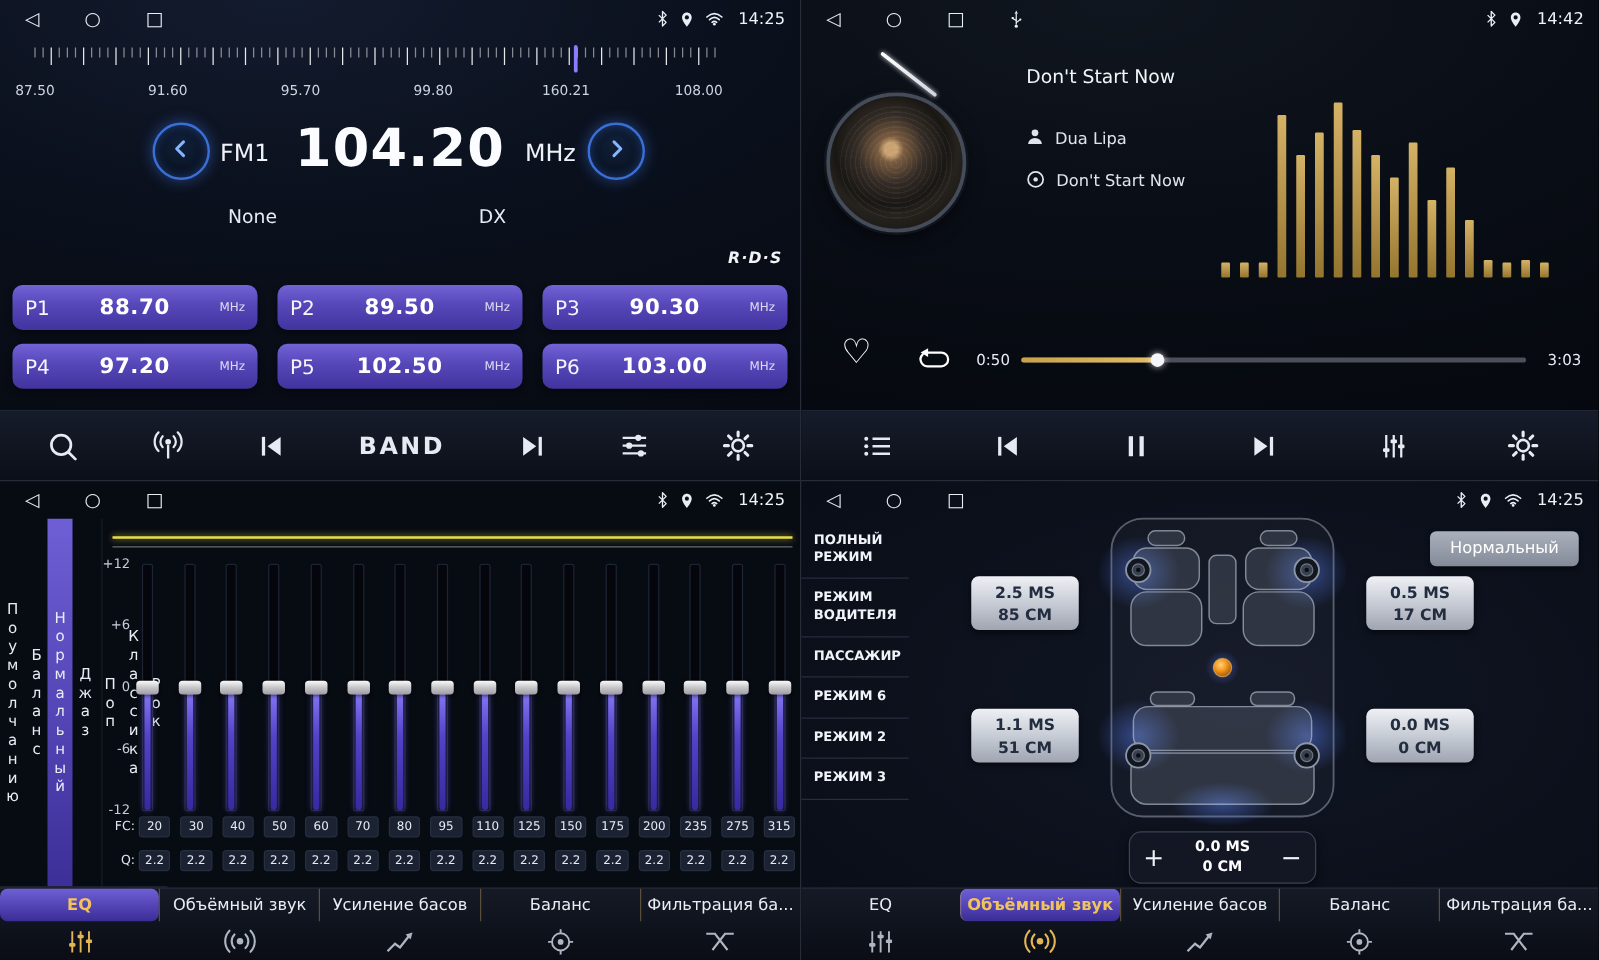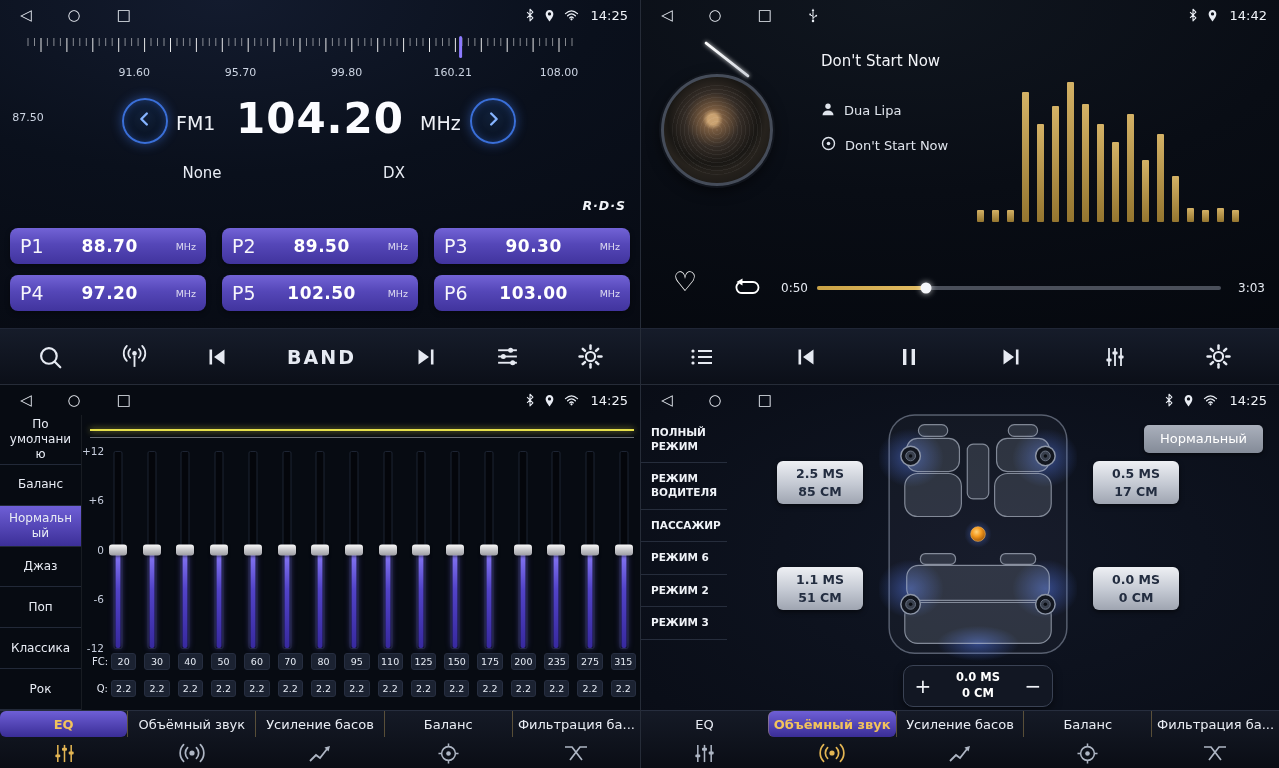--- a/index.html
+++ b/index.html
@@ -28,21 +28,21 @@
   .chev-l{left:122px;top:98px}.chev-r{left:470px;top:98px}
   .band-name{position:absolute;left:176px;top:112px;font-size:19px;color:#eef1f7}
   .radio-freq{position:absolute;left:0;right:0;top:94px;text-align:center;font-size:42px;font-weight:bold;letter-spacing:1px;color:#fbfcff}
   .radio-unit{position:absolute;left:420px;top:112px;font-size:19px;color:#eef1f7}
   .sig{position:absolute;font-size:15px;color:#e8ecf4;text-align:center}
   .sig-l{left:162px;top:164px;width:80px}
   .sig-r{left:370px;top:164px;width:48px}
   .rds{position:absolute;right:14px;top:198px;font-size:12.5px;font-weight:bold;font-style:italic;letter-spacing:1px;color:#f2f4f8}
   .presets{position:absolute;left:10px;right:10px;top:228px;display:grid;grid-template-columns:repeat(3,1fr);column-gap:16px;row-gap:11px}
   .preset{height:36px;border:none;border-radius:8px;display:flex;align-items:center;padding:0 10px;background:linear-gradient(180deg,#7263d6 0%,#5547b8 45%,#41349e 100%);color:#fff;font-family:inherit;cursor:pointer;box-shadow:0 2px 5px rgba(0,0,0,.4)}
-  .p-num{font-size:19px;opacity:.95}
+  .p-num{font-size:16px;opacity:.95}
   .p-freq{flex:1;text-align:center;font-size:17px;font-weight:bold;letter-spacing:.5px}
   .p-unit{font-size:9.5px;opacity:.8}
 
   
   .toolbar{position:absolute;left:0;right:0;bottom:0;height:56px;display:flex;align-items:center;justify-content:space-around;background:linear-gradient(180deg,#161c2a 0%,#0b0f18 100%);border-top:1px solid #202636;padding:0 8px}
   .tb-btn{display:flex;align-items:center;justify-content:center;color:#e6eaf2;cursor:pointer}
   .tb-band{font-size:19px;letter-spacing:2px;font-weight:bold}
   .tb-btn svg{display:block}
 
   
@@ -58,21 +58,21 @@
   .spec-bar{width:7px;background:linear-gradient(180deg,#d4b266,#94752f);border-radius:1px;flex:none}
   .fav{position:absolute;left:32px;top:268px;font-size:27px;color:#fff;cursor:pointer;line-height:1}
   .repeat-ic{position:absolute;left:92px;top:278px;color:#fff;cursor:pointer}
   .elapsed{position:absolute;left:140px;top:281px;font-size:12px;color:#e6eaf2}
   .duration{position:absolute;right:14px;top:281px;font-size:12px;color:#e6eaf2}
   .seek{position:absolute;left:176px;right:58px;top:286px;height:4px;background:#4a4f5a;border-radius:2px;cursor:pointer}
   .seek-fill{position:absolute;left:0;top:0;bottom:0;background:linear-gradient(90deg,#caa245,#e3bd64);border-radius:2px}
   .seek-knob{position:absolute;top:50%;transform:translate(-50%,-50%);width:11px;height:11px;border-radius:50%;background:#f4f6fa;box-shadow:0 0 6px rgba(255,255,255,.75)}
 
   
-  .eq-side{position:absolute;left:0;top:30px;width:82px;bottom:58px;display:flex;flex-direction:column;border-right:1px solid rgba(255,255,255,.07)}
+  .eq-side{position:absolute;left:0;top:30px;width:82px;bottom:58px;display:flex;flex-direction:row;border-right:1px solid rgba(255,255,255,.07)}
   .eq-side-item{flex:1;display:flex;align-items:center;justify-content:center;text-align:center;font-size:12px;color:#e8ecf4;border-bottom:1px solid #222938;padding:2px 5px;overflow-wrap:anywhere;cursor:pointer;line-height:1.25}
   .eq-side-item.sel{background:linear-gradient(180deg,#6e5fd6,#3c2f98)}
   .eq-graph{position:absolute;left:82px;top:30px;right:0;bottom:58px}
   .eq-curve-y{position:absolute;left:8px;right:6px;top:14px;height:2px;background:#e6e04a;box-shadow:0 0 6px rgba(230,224,74,.8)}
   .eq-curve-w{position:absolute;left:8px;right:6px;top:22px;height:1px;background:rgba(220,225,235,.45)}
   .gain-labels span{position:absolute;left:0;width:22px;text-align:right;transform:translateY(-50%);font-size:10.5px;color:#c6cddc}
   .eq-sliders{position:absolute;left:26px;right:6px;top:36px;height:198px;display:flex;justify-content:space-between}
   .eq-slider{position:relative;width:20px;height:100%;cursor:pointer}
   .eq-track{position:absolute;left:50%;transform:translateX(-50%);top:0;bottom:0;width:9px;background:#04060b;border:1px solid #1d2433;border-radius:2px}
   .eq-fill{position:absolute;left:50%;transform:translateX(-50%);bottom:1px;width:5px;background:linear-gradient(180deg,#8a7cf8,#5243c8 40%,#37299f);border-radius:2px;box-shadow:0 0 6px rgba(110,95,240,.65)}
@@ -219,21 +219,21 @@
             <line x1="513.1" y1="2" x2="513.1" y2="16" stroke="rgba(255,255,255,0.9)" stroke-width="1"></line>
             <line x1="519.6" y1="2" x2="519.6" y2="10" stroke="rgba(255,255,255,0.5)" stroke-width="1"></line>
             <line x1="526.1" y1="2" x2="526.1" y2="10" stroke="rgba(255,255,255,0.5)" stroke-width="1"></line>
             <line x1="532.6" y1="2" x2="532.6" y2="10" stroke="rgba(255,255,255,0.5)" stroke-width="1"></line>
             <line x1="539.0" y1="2" x2="539.0" y2="16" stroke="rgba(255,255,255,0.9)" stroke-width="1"></line>
             <line x1="545.5" y1="2" x2="545.5" y2="10" stroke="rgba(255,255,255,0.5)" stroke-width="1"></line>
             <line x1="552.0" y1="2" x2="552.0" y2="10" stroke="rgba(255,255,255,0.5)" stroke-width="1"></line>
             <rect x="439.1" y="0" width="3" height="22" rx="1.5" fill="#8d7bff"></rect>
           </svg></div>
       <div id="scale-labels">
-          <span style="left: 8px; margin-top: 45px;">87.50</span>
+          <span style="left: 8px;">87.50</span>
           <span style="left: 114.21px;">91.60</span>
           <span style="left: 220.419px;">95.70</span>
           <span style="left: 326.629px;">99.80</span>
           <span style="left: 432.838px;">160.21</span>
           <span style="left: 539.048px;">108.00</span>
         </div>
     </div>
 
     <div class="chev chev-l">
       <span><svg viewBox="0 0 24 24" width="22" height="22">

